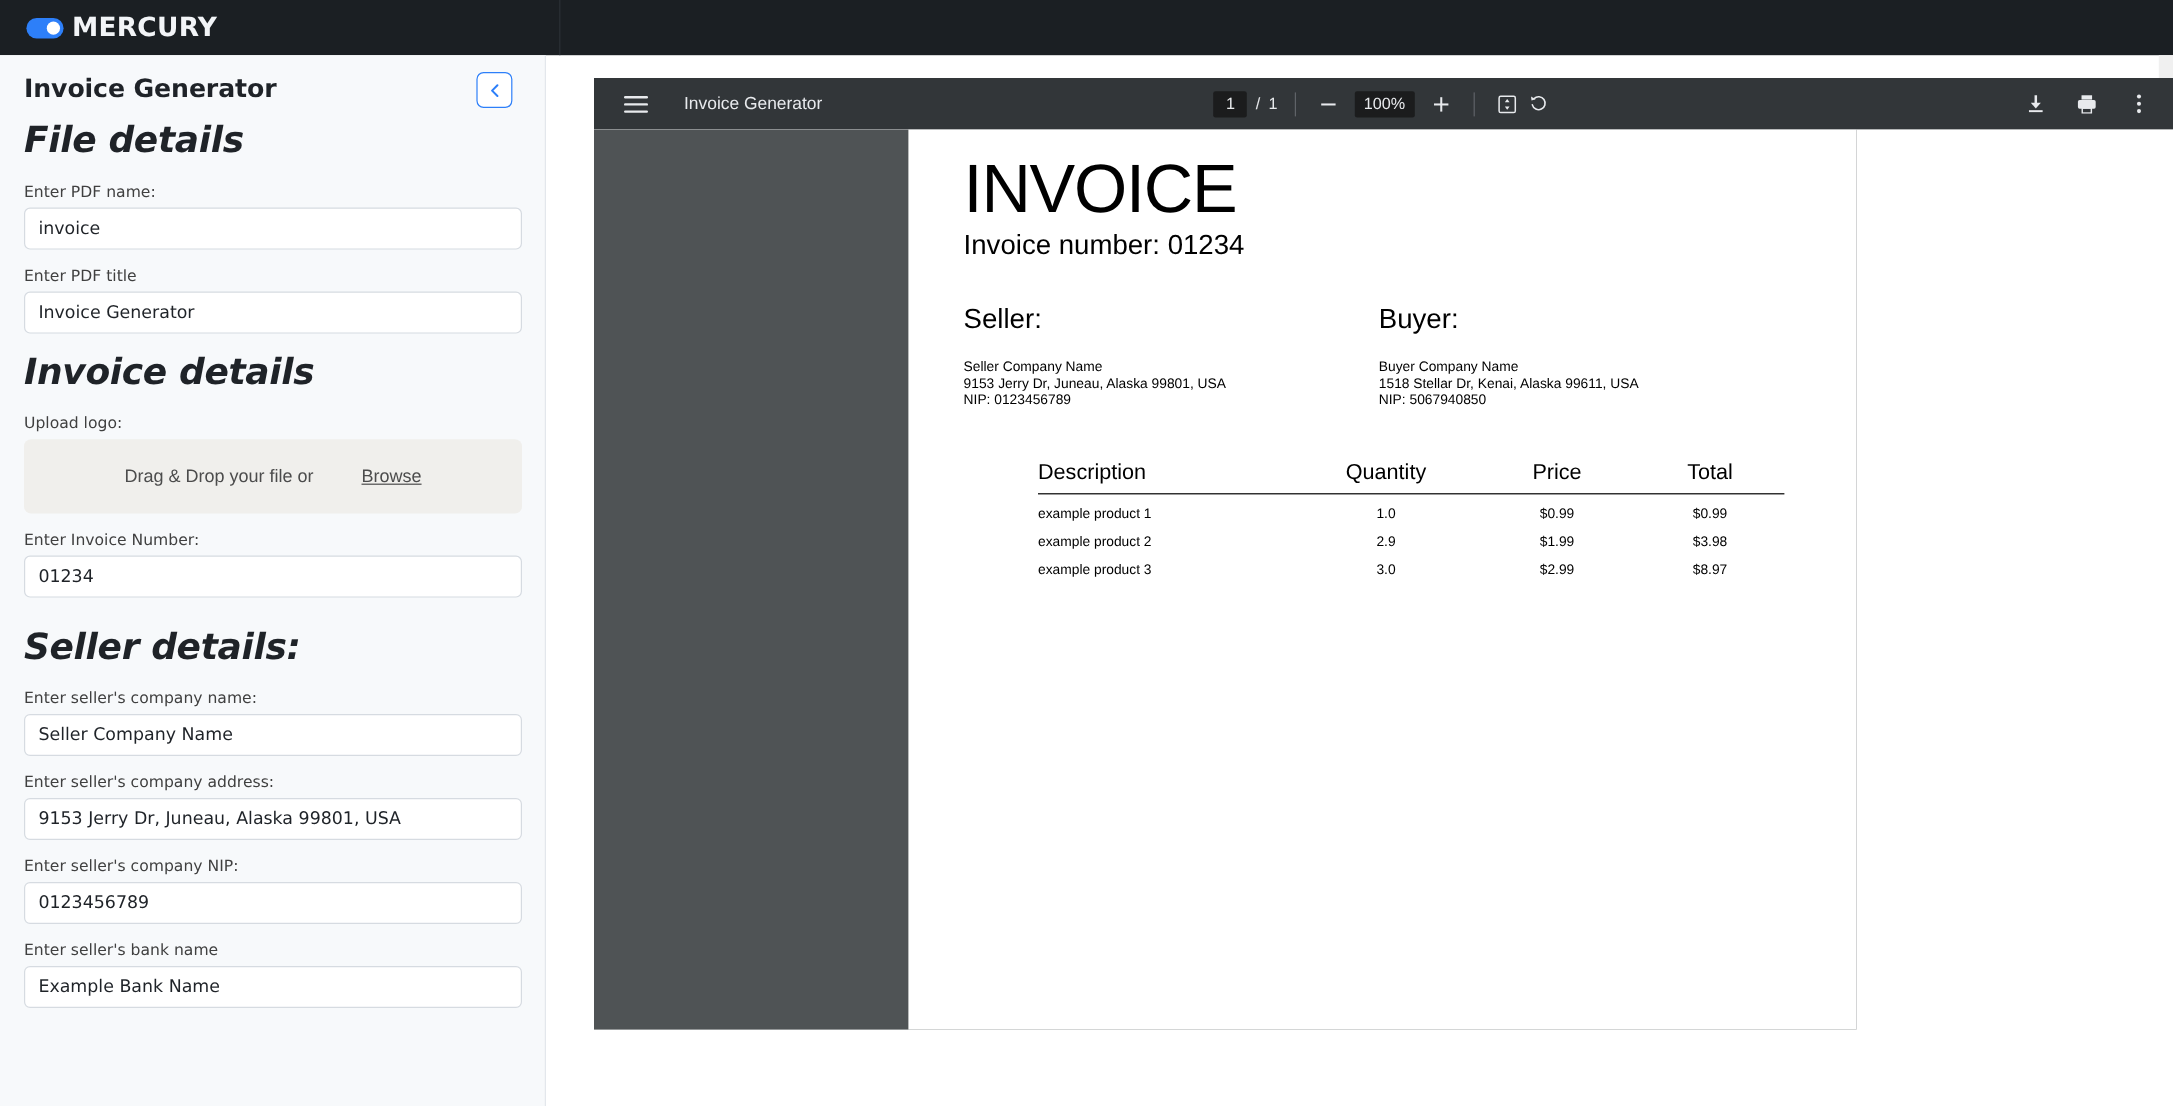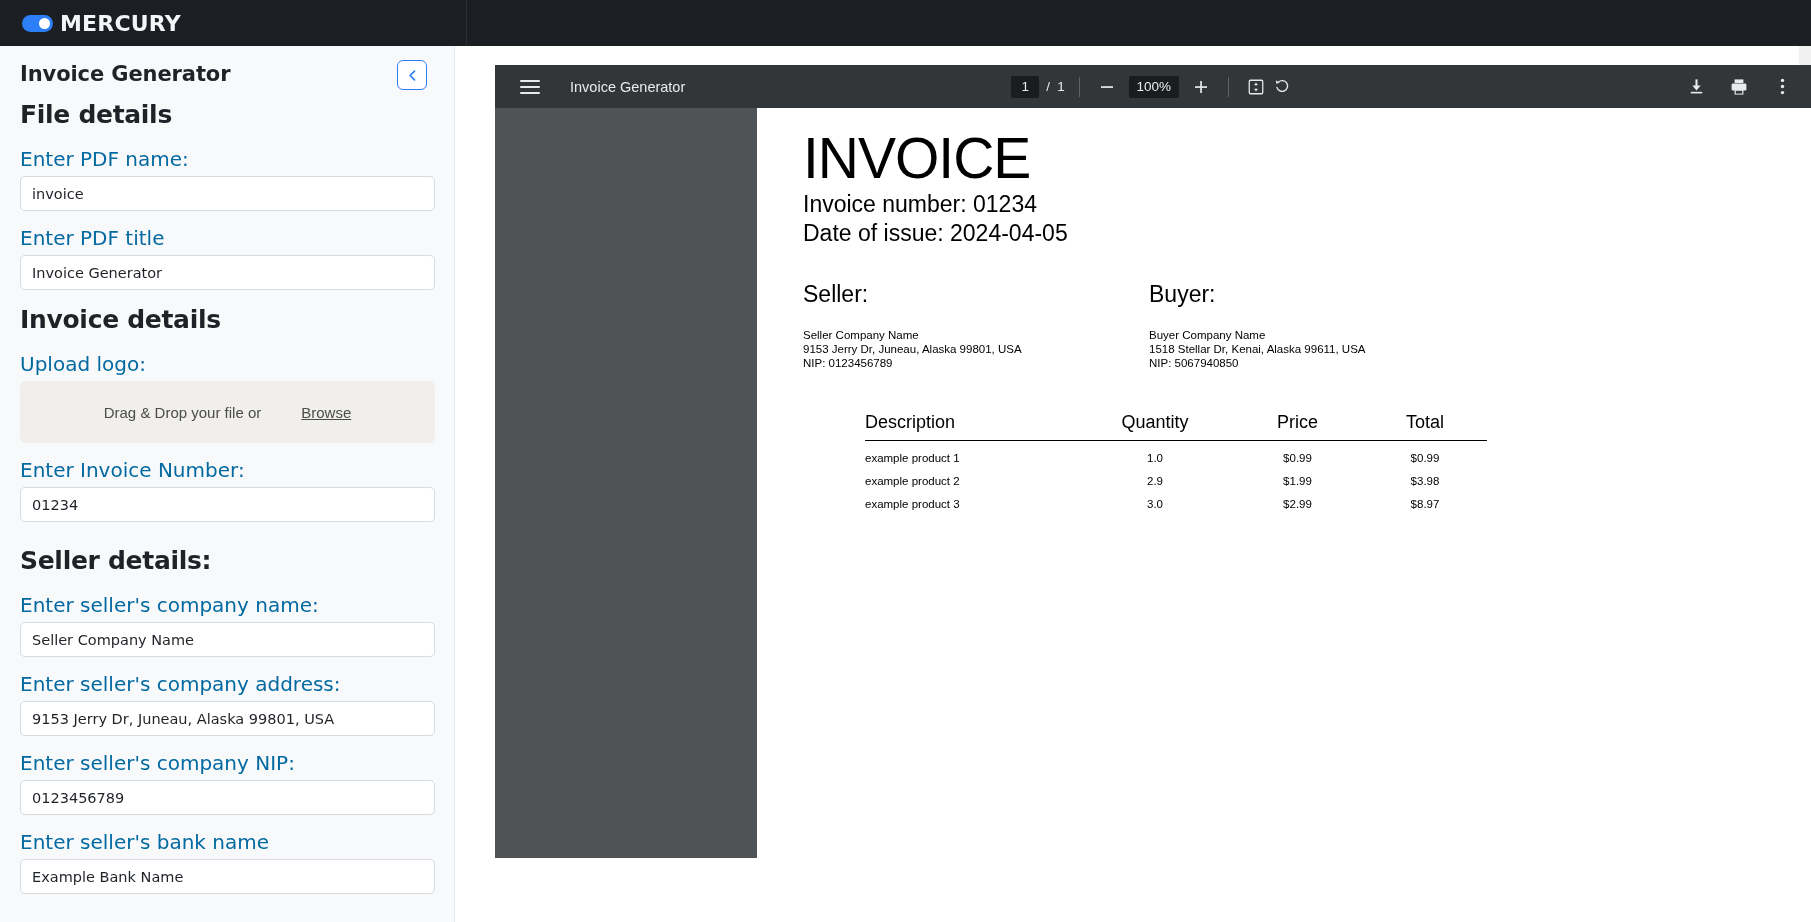--- a/index.html
+++ b/index.html
@@ -58,27 +58,27 @@
     padding-top:2px;
   }
   .collapse-btn {
     width:30px; height:30px; border:1.6px solid #2d7ff9; border-radius:6px;
     background:#ffffff; display:flex; align-items:center; justify-content:center;
     cursor:pointer; flex:0 0 auto; margin-right:8px;
   }
   .chev { display:block; }
 
   .section-title {
-    font-size:25px; font-weight:bold; color:#1f2328;
-    margin-top:10px; margin-bottom:18px; letter-spacing:-0.3px;
+    font-size:30px; font-weight:bold; color:#1f2328;
+    margin-top:10px; margin-bottom:18px; letter-spacing:-0.3px;font-style:italic;
   }
   .section-title.seller { margin-top:24px; }
   .field { margin-bottom:15px; }
   .field-label {
-    font-size:20px; color:#0369a1; margin-bottom:5px; display:block;
+    font-size:13px; color:#404040; margin-bottom:5px; display:block;
   }
   .field-input {
     width:415px; height:35px; border:1px solid #d6dbe1; border-radius:5px;
     background:#ffffff; font-size:14.5px; color:#1f2328;
     padding:0 11px; font-family:"DejaVu Sans", sans-serif; outline:none;
   }
   .dropzone {
     width:415px; height:62px; background:#f0efec; border-radius:6px;
     display:flex; align-items:center; justify-content:center;
     font-family:"Liberation Sans", sans-serif;
@@ -328,21 +328,20 @@
     </div>
 
     <div class="pdf-stage">
       <div class="pdf-gray"></div>
 
       <div class="pdf-page">
         <div class="doc">
 
           <div class="inv-title">INVOICE</div>
           <div class="inv-sub">Invoice number: 01234</div>
-          <div class="inv-sub">Date of issue: 2024-04-05</div>
 
           <div class="parties">
             <div class="party">
               <div class="party-heading">Seller:</div>
               <div class="party-lines">
                 <div>Seller Company Name</div>
                 <div>9153 Jerry Dr, Juneau, Alaska 99801, USA</div>
                 <div>NIP: 0123456789</div>
               </div>
             </div>

